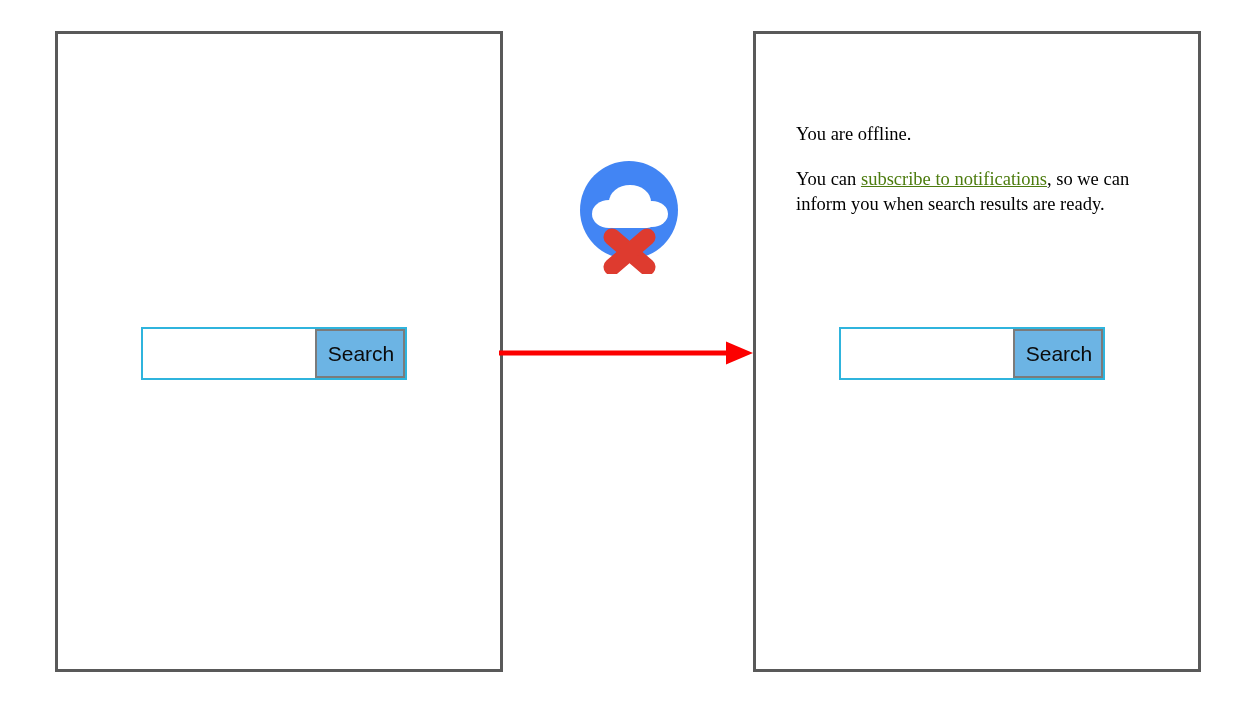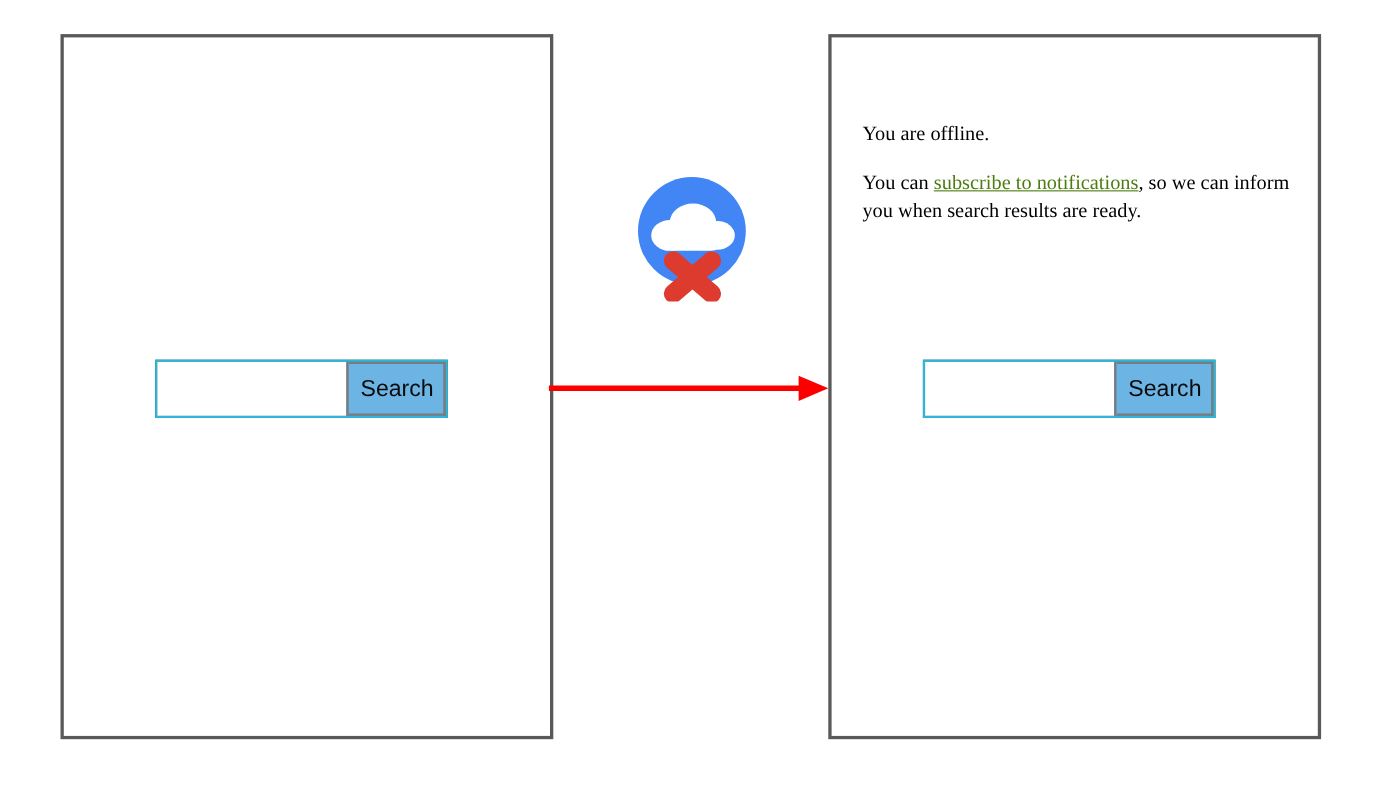--- a/index.html
+++ b/index.html
@@ -44,41 +44,41 @@
   .message-block {
     position: absolute;
     left: 28px;
     top: 76px;
     width: 392px;
     color: #000000;
     font-size: 18.5px;
     line-height: 25px;
   }
   .message-block p {
-    margin: 0;
+    margin: 12px;
   }
   .message-block p + p {
     margin-top: 20px;
   }
   .msg-link {
     color: #4d7c0f;
     text-decoration: underline;
     cursor: pointer;
   }
 
   
   .searchbar {
     position: absolute;
     left: 83px;
     top: 293px;
     width: 266px;
     height: 53px;
     box-sizing: border-box;
     border: 2px solid #2fb4dd;
-    background: #14532d;
+    background: #c4b5fd;
     display: flex;
     align-items: stretch;
   }
   .search-input {
     flex: 1 1 auto;
     border: none;
     outline: none;
     background: #ffffff;
     font-family: "Liberation Sans", sans-serif;
     font-size: 17px;

